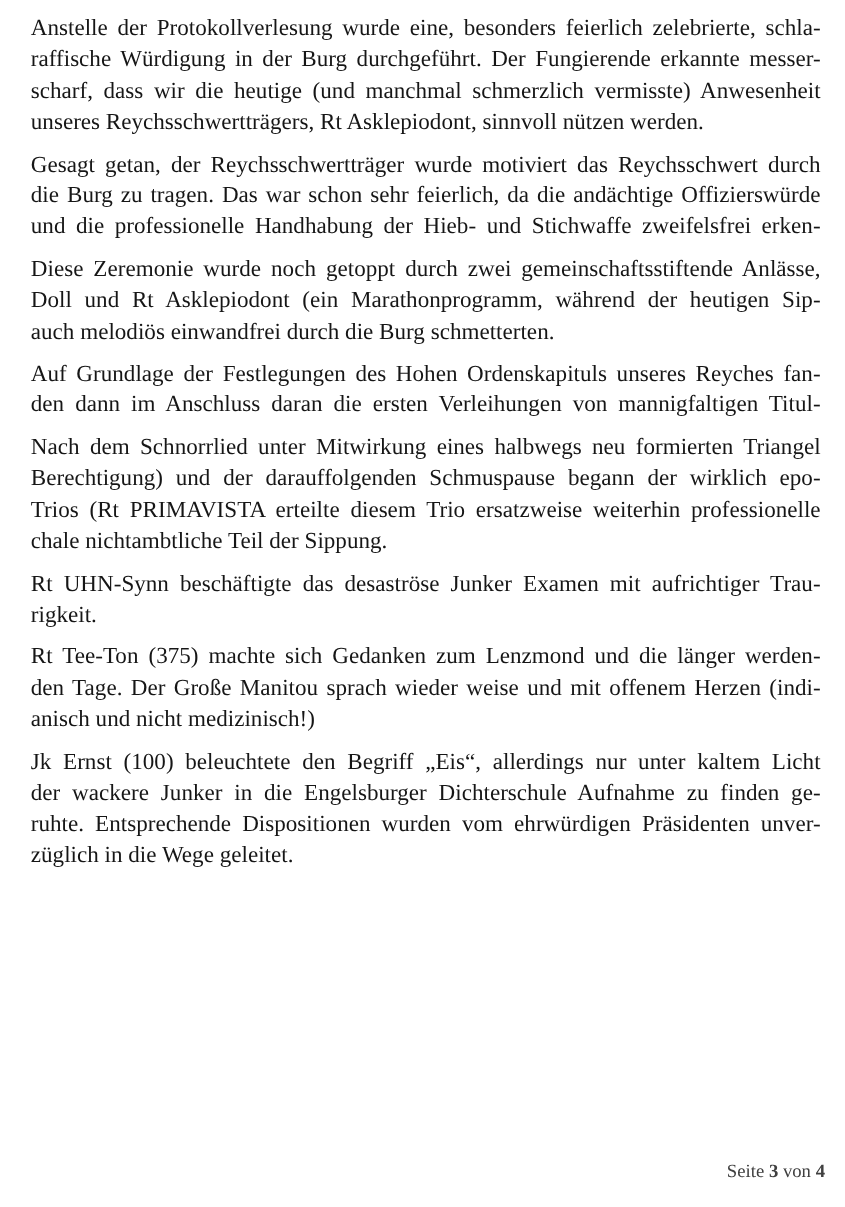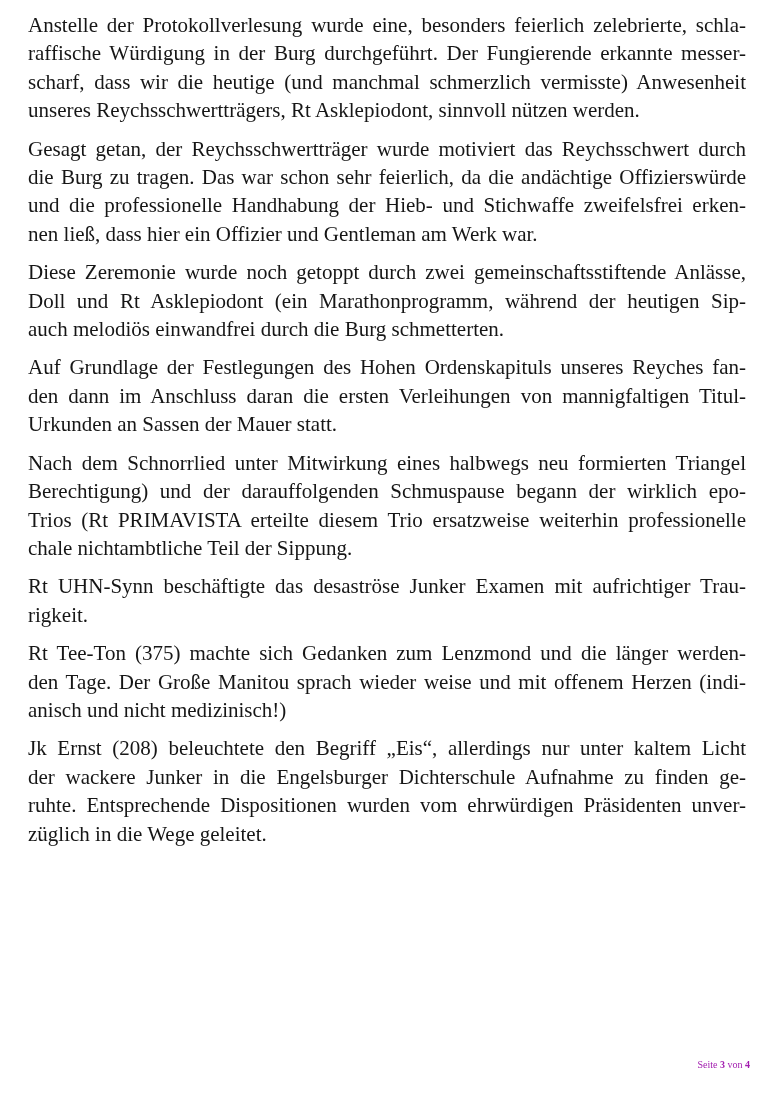--- a/index.html
+++ b/index.html
@@ -32,71 +32,69 @@
     text-align-last: justify;
     white-space: normal;
   }
   .line.last {
     text-align-last: left;
   }
   .footer {
     position: absolute;
     top: 1056px;
     right: 18px;
-    font-size: 10px;
+    font-size: 17px;
     line-height: 18px;
-    color: #a21caf;
+    color: #404040;
   }
   .footer .b {
     font-weight: bold;
   }
 </style>
 </head>
 <body>
 
 <div class="page">
   <div class="content" id="content">
       <div class="para">
         <div class="line">Anstelle der Protokollverlesung wurde eine, besonders feierlich zelebrierte, schla-</div>
         <div class="line">raffische Würdigung in der Burg durchgeführt. Der Fungierende erkannte messer-</div>
         <div class="line">scharf, dass wir die heutige (und manchmal schmerzlich vermisste) Anwesenheit</div>
         <div class="line last">unseres Reychsschwertträgers, Rt Asklepiodont, sinnvoll nützen werden.</div>
       </div>
       <div class="para">
         <div class="line">Gesagt getan, der Reychsschwertträger wurde motiviert das Reychsschwert durch</div>
         <div class="line">die Burg zu tragen. Das war schon sehr feierlich, da die andächtige Offizierswürde</div>
         <div class="line">und die professionelle Handhabung der Hieb- und Stichwaffe zweifelsfrei erken-</div>
-        <div class="line last">nen ließ, dass hier ein Offizier und Gentleman am Werk war.</div>
       </div>
       <div class="para">
         <div class="line">Diese Zeremonie wurde noch getoppt durch zwei gemeinschaftsstiftende Anlässe,</div>
         <div class="line">Doll und Rt Asklepiodont (ein Marathonprogramm, während der heutigen Sip-</div>
         <div class="line last">auch melodiös einwandfrei durch die Burg schmetterten.</div>
       </div>
       <div class="para">
         <div class="line">Auf Grundlage der Festlegungen des Hohen Ordenskapituls unseres Reyches fan-</div>
         <div class="line">den dann im Anschluss daran die ersten Verleihungen von mannigfaltigen Titul-</div>
-        <div class="line last">Urkunden an Sassen der Mauer statt.</div>
       </div>
       <div class="para">
         <div class="line">Nach dem Schnorrlied unter Mitwirkung eines halbwegs neu formierten Triangel</div>
         <div class="line">Berechtigung) und der darauffolgenden Schmuspause begann der wirklich epo-</div>
         <div class="line">Trios (Rt PRIMAVISTA erteilte diesem Trio ersatzweise weiterhin professionelle</div>
         <div class="line last">chale nichtambtliche Teil der Sippung.</div>
       </div>
       <div class="para">
         <div class="line">Rt UHN-Synn beschäftigte das desaströse Junker Examen mit aufrichtiger Trau-</div>
         <div class="line last">rigkeit.</div>
       </div>
       <div class="para">
         <div class="line">Rt Tee-Ton (375) machte sich Gedanken zum Lenzmond und die länger werden-</div>
         <div class="line">den Tage. Der Große Manitou sprach wieder weise und mit offenem Herzen (indi-</div>
         <div class="line last">anisch und nicht medizinisch!)</div>
       </div>
       <div class="para">
-        <div class="line">Jk Ernst (208) beleuchtete den Begriff „Eis“, allerdings nur unter kaltem Licht</div>
+        <div class="line">Jk Ernst (100) beleuchtete den Begriff „Eis“, allerdings nur unter kaltem Licht</div>
         <div class="line">der wackere Junker in die Engelsburger Dichterschule Aufnahme zu finden ge-</div>
         <div class="line">ruhte. Entsprechende Dispositionen wurden vom ehrwürdigen Präsidenten unver-</div>
         <div class="line last">züglich in die Wege geleitet.</div>
       </div>
     </div>
   <div class="footer"><span>Seite</span> <span class="b">3</span> <span>von</span> <span class="b">4</span></div>
 </div>
 
 </body></html>

